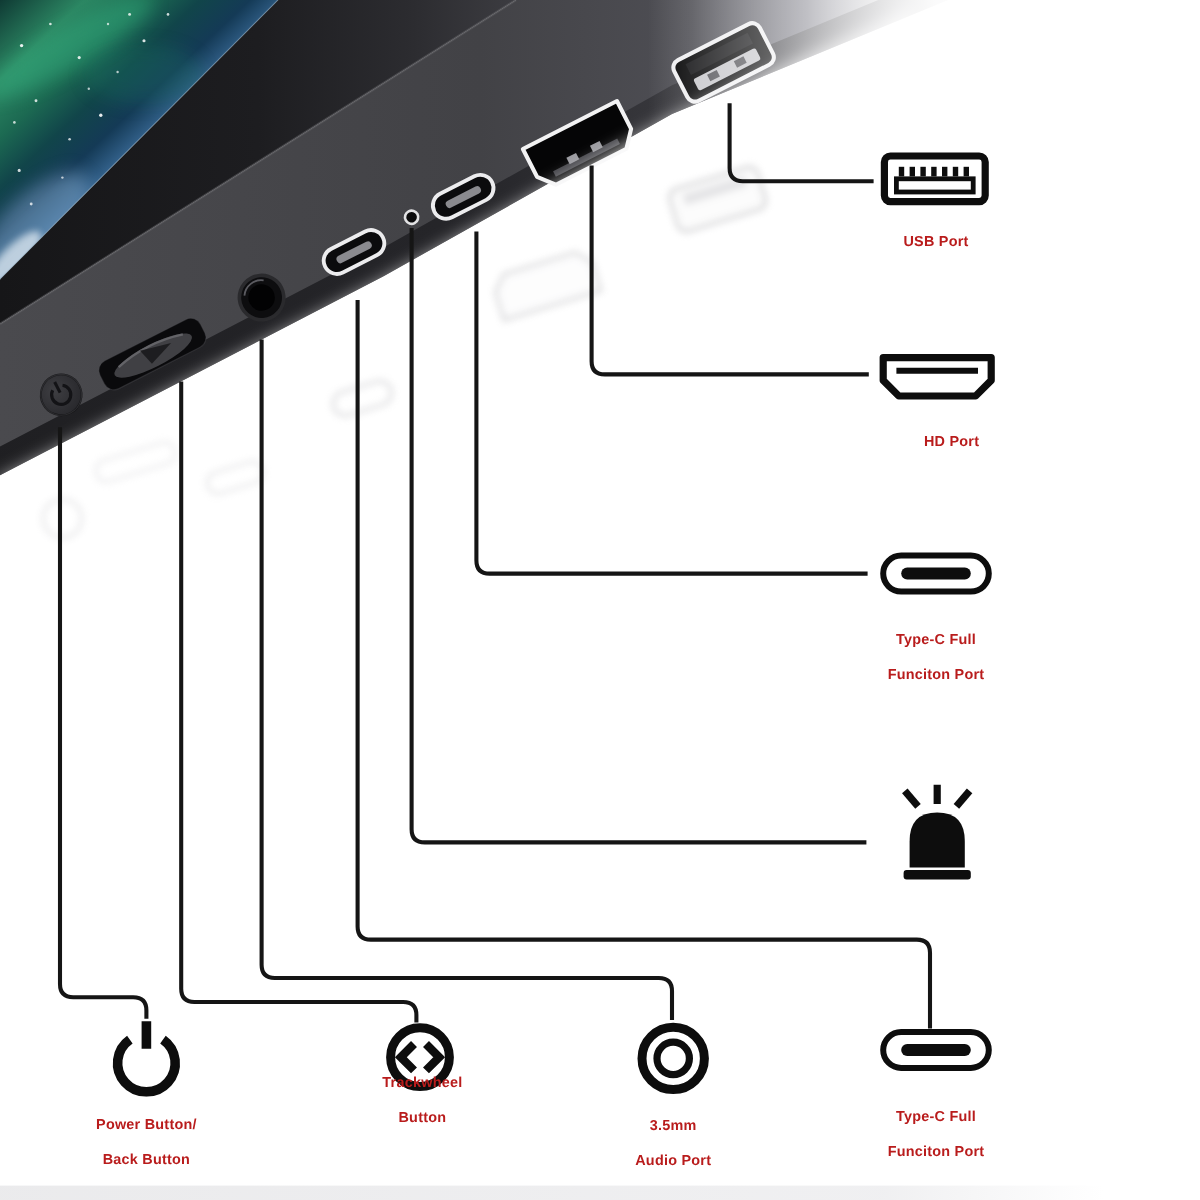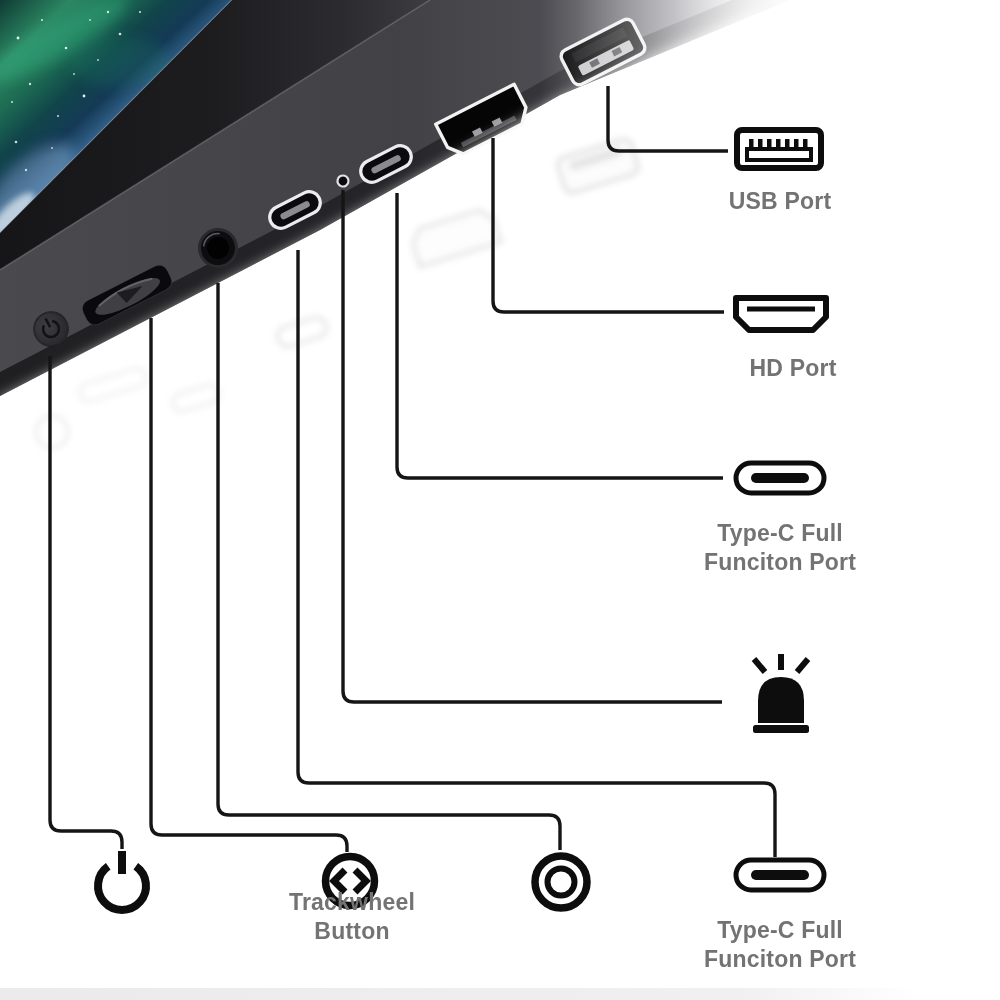--- a/index.html
+++ b/index.html
@@ -2,21 +2,21 @@
 <html><head>
 <meta charset="utf-8">
 <style>
   html,body{margin:0;padding:0;background:#fff;}
   .canvas{position:relative;width:1000px;height:1000px;background:#ffffff;overflow:hidden;
           font-family:"Liberation Sans",sans-serif;}
   .scene{position:absolute;left:0;top:0;width:1000px;height:1000px;}
   .icon{position:absolute;}
   .icon svg{display:block;}
   .lbl{position:absolute;transform:translateX(-50%);text-align:center;white-space:nowrap;
-       font-weight:700;font-size:23px;line-height:29px;color:#737373;letter-spacing:.2px;}
+       font-weight:700;font-size:12px;line-height:29px;color:#b91c1c;letter-spacing:.2px;}
 </style>
 </head>
 <body>
 
 <div class="canvas">
 
   <svg class="scene" viewBox="0 0 1000 1000">
     <defs>
       <linearGradient id="aur" gradientUnits="userSpaceOnUse" x1="0" y1="0" x2="150" y2="160">
         <stop offset="0" stop-color="#0f3a34"></stop>
@@ -276,18 +276,26 @@
     <div>HD Port</div>
   </div>
   <div class="lbl" style="left:780px;top:519px">
     <div>Type-C Full</div>
     <div>Funciton Port</div>
   </div>
   <div class="lbl" style="left:780px;top:916px">
     <div>Type-C Full</div>
     <div>Funciton Port</div>
   </div>
+  <div class="lbl" style="left:122px;top:923px">
+    <div>Power Button/</div>
+    <div>Back Button</div>
+  </div>
   <div class="lbl" style="left:352px;top:888px">
     <div>Trackwheel</div>
     <div>Button</div>
   </div>
+  <div class="lbl" style="left:561px;top:924px">
+    <div>3.5mm</div>
+    <div>Audio Port</div>
+  </div>
 
 </div>
 
 </body></html>

